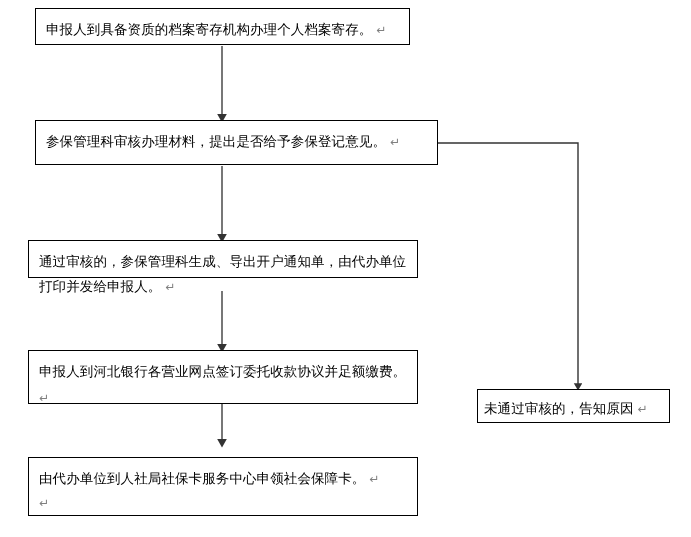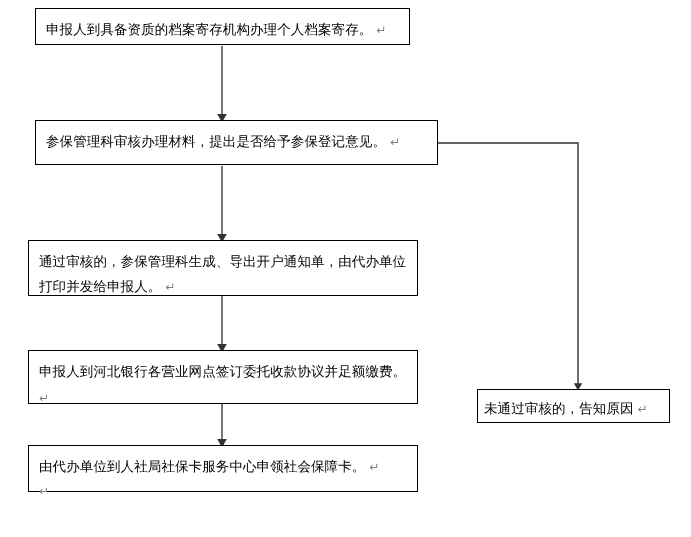--- a/index.html
+++ b/index.html
@@ -78,29 +78,29 @@
 
   <div class="node" style="left:35px; top:8px; width:375px; height:37px;">
     <div class="node-text">申报人到具备资质的档案寄存机构办理个人档案寄存。<span class="pilcrow"> ↵</span></div>
 
   </div>
 
   <div class="node" style="left:35px; top:120px; width:403px; height:45px;">
     <div class="node-text">参保管理科审核办理材料，提出是否给予参保登记意见。<span class="pilcrow"> ↵</span></div>
   </div>
 
-  <div class="node" style="left:28px; top:240px; width:390px; height:56px;">
+  <div class="node" style="left:28px; top:240px; width:390px; height:38px;">
     <div class="node-text">通过审核的，参保管理科生成、导出开户通知单，由代办单位打印并发给申报人。<span class="pilcrow"> ↵</span></div>
   </div>
 
   <div class="node" style="left:28px; top:350px; width:390px; height:54px;">
     <div class="node-text">申报人到河北银行各营业网点签订委托收款协议并足额缴费。<span class="pilcrow"> ↵</span></div>
   </div>
 
-  <div class="node" style="left:28px; top:445px; width:390px; height:47px;">
+  <div class="node" style="left:28px; top:457px; width:390px; height:59px;">
     <div class="node-text">由代办单位到人社局社保卡服务中心申领社会保障卡。<span class="pilcrow"> ↵</span></div>
     <div class="node-text pilcrow" style="top:33px;">↵</div>
   </div>
 
   <div class="node" style="left:477px; top:389px; width:193px; height:34px;">
     <div class="node-text centered" style="top:6px;">未通过审核的，告知原因<span class="pilcrow"> ↵</span></div>
   </div>
 
 </div>
 

